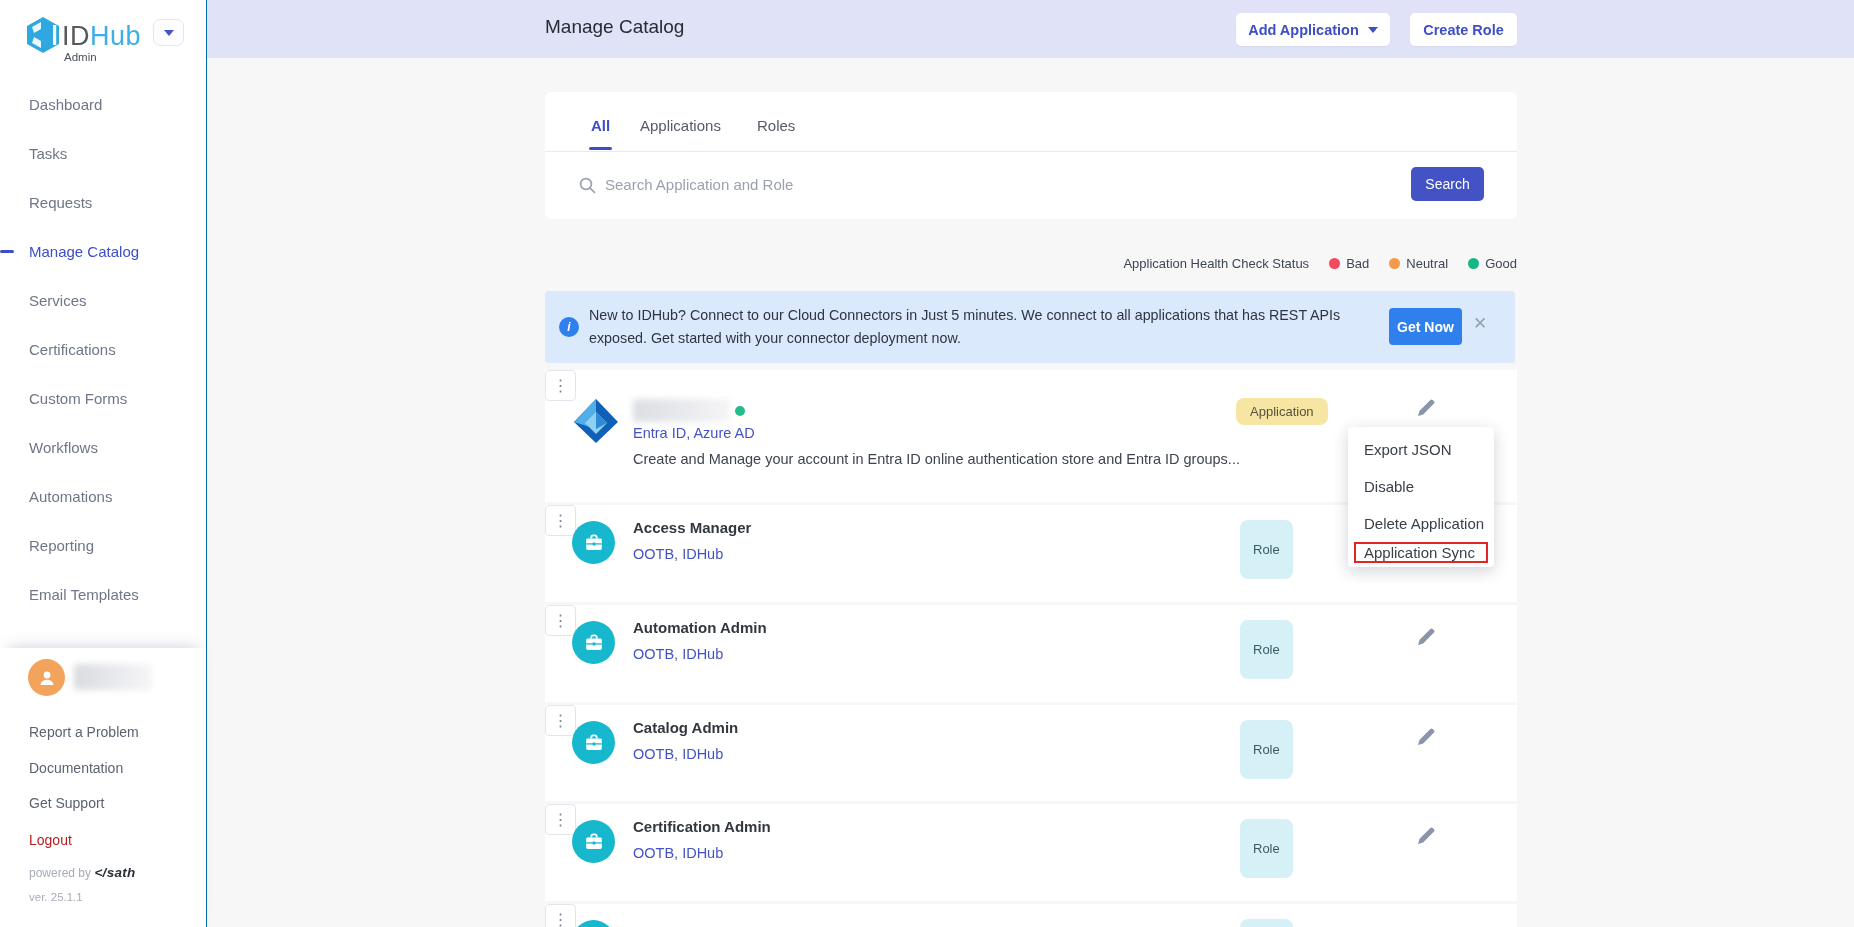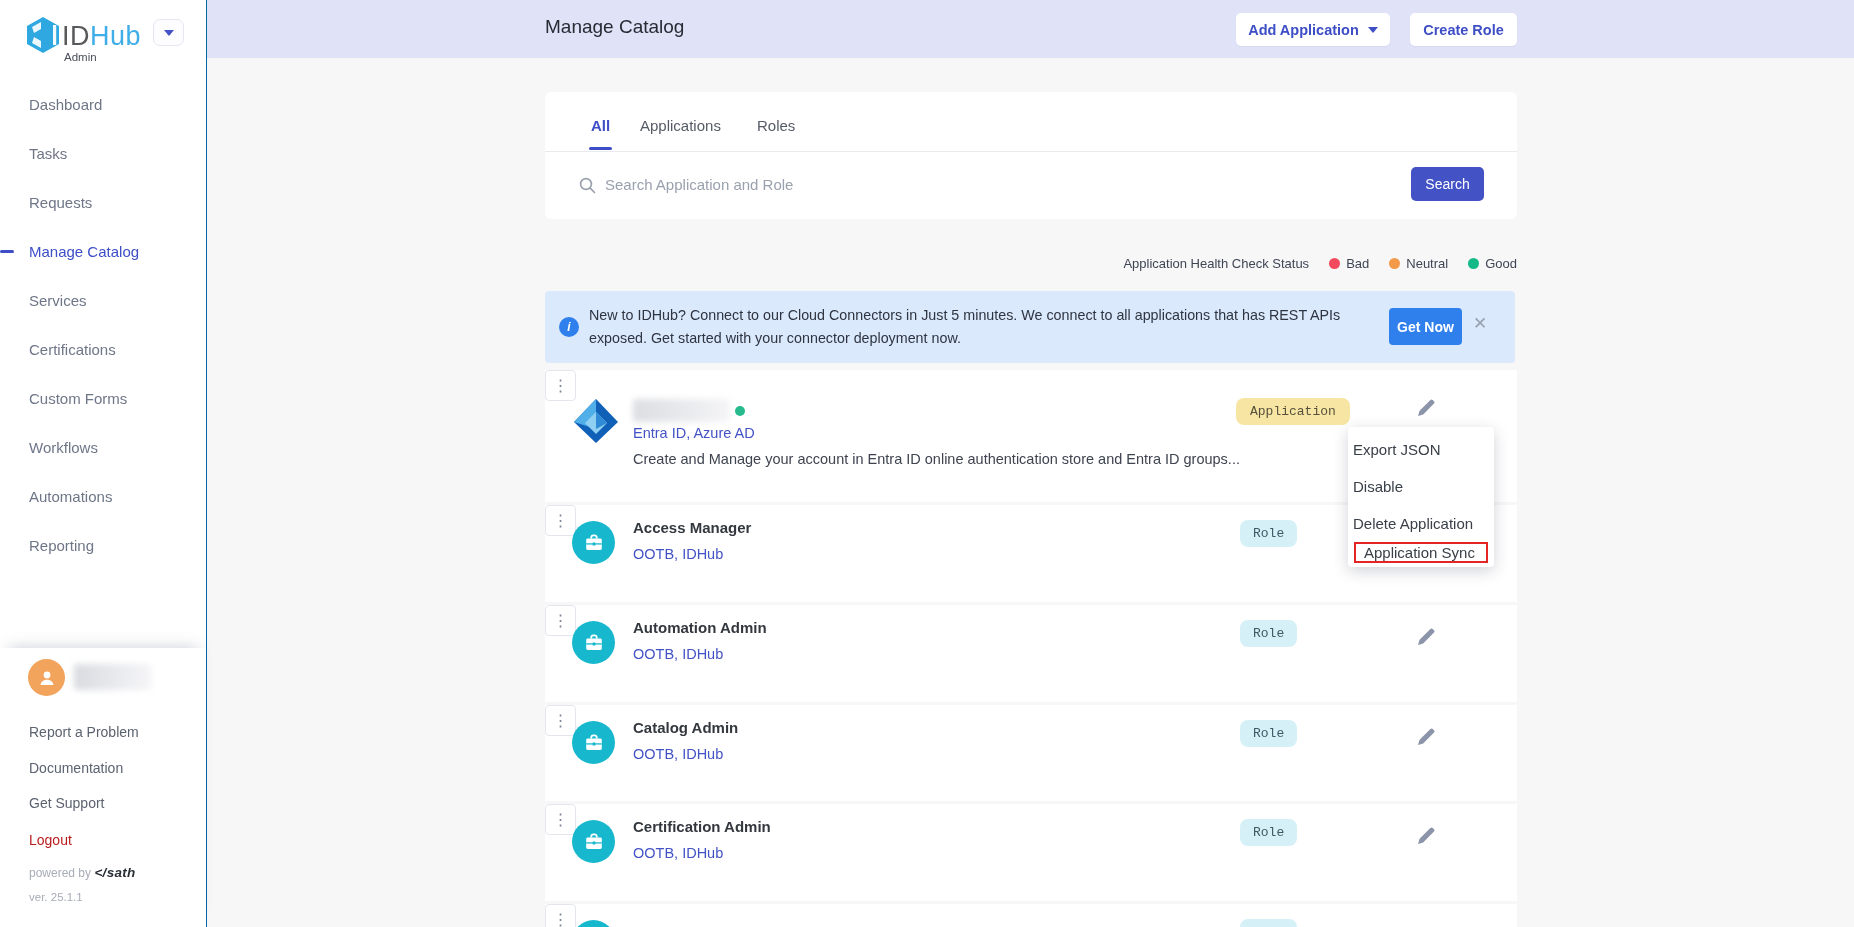--- a/index.html
+++ b/index.html
@@ -70,38 +70,38 @@
   .row { position:absolute; left:545px; width:972px; background:#fff; }
   .row-1 { top:370px; height:132px; }
   .row-2 { top:505px; height:97px; }
   .row-3 { top:605px; height:97px; }
   .row-4 { top:705px; height:96px; }
   .row-5 { top:804px; height:97px; }
   .row-6 { top:904px; height:97px; }
   .role-icon { position:absolute; left:27px; top:16px; width:43px; height:43px; border-radius:50%; background:#17B8CE; display:flex; align-items:center; justify-content:center; }
   .row-title { position:absolute; left:88px; top:14px; font-size:15px; font-weight:600; color:#33383F; }
   .row-link { position:absolute; left:88px; top:41px; font-size:14.5px; color:#4353C5; cursor:pointer; }
-  .badge { position:absolute; font-size:13px; border-radius:8px;font-family:Liberation Mono, monospace; }
-  .badge-role { left:695px; top:15px; padding:6px 13px; background:#D6F0F8; color:#3E5963; }
+  .badge { position:absolute; font-size:13px; border-radius:8px; }
+  .badge-role { left:695px; top:15px; padding:22px 13px; background:#D6F0F8; color:#3E5963; }
   .badge-app { left:691px; top:28px; padding:6px 14px; background:#F7E6A3; color:#57513C; }
   .icon-btn { position:absolute; cursor:pointer; background:none; border:none; }
   .pencil { left:870px; top:21px; }
   .row-1 .pencil { left:870px; top:27px; }
   .kebab { left:921px; top:15px; width:31px; height:31px; border:1px solid #E3E6EC; border-radius:4px; background:#fff; color:#7D8699; font-size:16px; line-height:29px; text-align:center; cursor:pointer; }
   .row-1 .kebab { top:25px; }
   .app-logo { position:absolute; left:26px; top:26px; }
   .name-blur { position:absolute; left:88px; top:29px; width:97px; height:23px; border-radius:3px;
     background:linear-gradient(90deg,#dcdee2 0%,#e8e9ec 50%,#f5f5f7 100%); filter:blur(3px); }
   .health-dot { position:absolute; left:190px; top:36px; width:10px; height:10px; border-radius:50%; background:#27BA8C; }
   .row-1 .row-link { top:55px; }
   .row-desc { position:absolute; left:88px; top:81px; font-size:14.5px; color:#3E4450; }
 
   
   .ctx-menu { position:absolute; left:1348px; top:427px; width:146px; background:#fff; border-radius:4px; box-shadow:0 4px 16px rgba(30,35,60,.2); z-index:40; padding:4px 0; }
-  .ctx-item { padding:10px 5px; font-size:15px; color:#3A4049; cursor:pointer; white-space:nowrap; }
+  .ctx-item { padding:10px 16px; font-size:15px; color:#3A4049; cursor:pointer; white-space:nowrap; }
   .ctx-item.highlighted { margin:0 6px; border:2px solid #E42525; padding:0 8px; }
 </style>
 </head>
 <body>
 
 <div class="app">
 
   <div class="sidebar">
     <div class="logo-row">
       <svg class="logo-hex" width="34" height="38" viewBox="0 0 34 38">
@@ -121,20 +121,21 @@
       <li>Dashboard</li>
       <li>Tasks</li>
       <li>Requests</li>
       <li class="active">Manage Catalog</li>
       <li>Services</li>
       <li>Certifications</li>
       <li>Custom Forms</li>
       <li>Workflows</li>
       <li>Automations</li>
       <li>Reporting</li>
+      <li>Email Templates</li>
     </ul>
 
     <div class="side-bottom">
       <div class="avatar">
         <svg width="20" height="20" viewBox="0 0 20 20">
           <circle cx="10" cy="7" r="3.4" fill="#fff"></circle>
           <path d="M3.5 17c.6-3.6 3.3-5.2 6.5-5.2s5.9 1.6 6.5 5.2z" fill="#fff"></path>
         </svg>
       </div>
       <div class="user-blur"></div>

